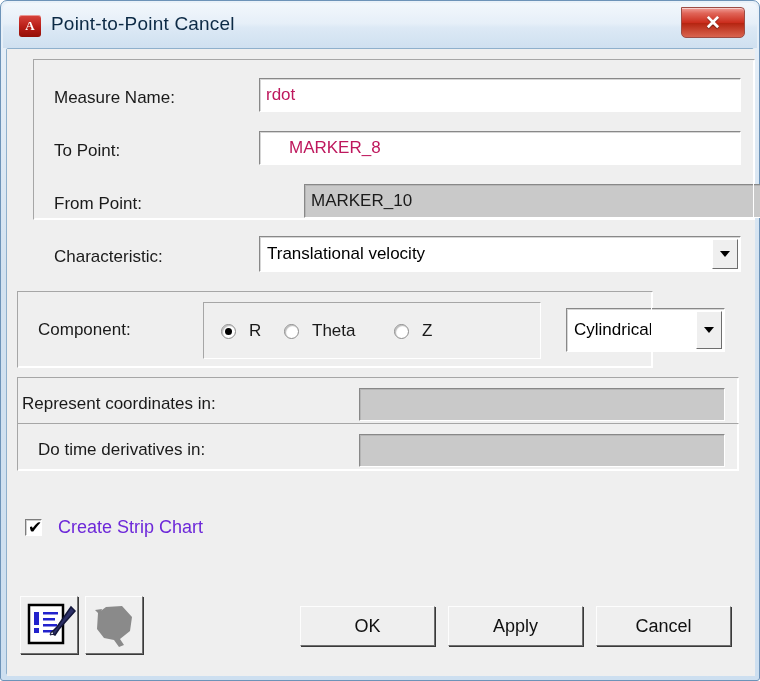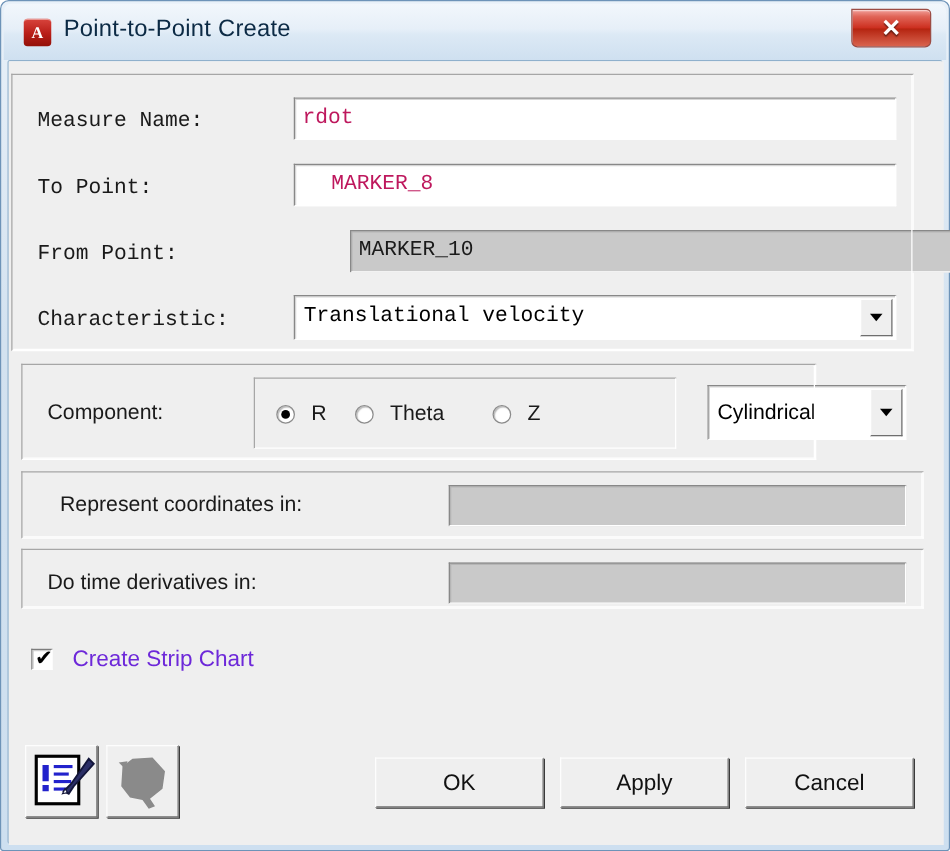--- a/index.html
+++ b/index.html
@@ -272,31 +272,31 @@
   }
   .iconbtn svg { display: block; }
 </style>
 </head>
 <body>
 
 <div class="window">
 
   <div class="titlebar">
     <div class="app-icon">A</div>
-    <div class="title-text">Point-to-Point Create</div>
+    <div class="title-text">Point-to-Point Cancel</div>
     <div class="close-btn">
       <div class="x">✕</div>
     </div>
   </div>
 
   <div class="window-inner-edge"></div>
 
   <div class="client">
 
-    <div class="group" style="left:2px; top:10px; width:722px; height:222px;font-family:Liberation Mono, monospace;">
+    <div class="group" style="left:26px; top:10px; width:722px; height:161px;">
 
       <div class="row-label" style="left:20px; top:28px;">Measure Name:</div>
       <div class="field" style="left:225px; top:18px; width:482px; height:34px;">rdot</div>
 
       <div class="row-label" style="left:20px; top:81px;">To Point:</div>
       <div class="field" style="left:225px; top:71px; width:482px; height:34px;padding-left:29px;">MARKER_8</div>
 
       <div class="row-label" style="left:20px; top:134px;">From Point:</div>
       <div class="field disabled" style="left:225px; top:124px; width:482px; height:34px;margin-left:45px;">MARKER_10</div>
 
@@ -329,25 +329,25 @@
 
       <div class="combo" style="left:548px; top:16px; width:159px; height:44px;">
         <div class="combo-text" style="line-height:42px;">Cylindrical</div>
         <div class="combo-arrow">
           <span class="caret"></span>
         </div>
       </div>
     </div>
 
     <div class="group" style="left:10px; top:328px; width:722px; height:54px;">
-      <div class="row-label" style="left:30px; top:16px;">Represent coordinates in:</div>
+      <div class="row-label" style="left:4px; top:16px;">Represent coordinates in:</div>
       <div class="field disabled" style="left:341px; top:10px; width:366px; height:33px;"></div>
     </div>
 
-    <div class="group" style="left:10px; top:390px; width:722px; height:48px;">
+    <div class="group" style="left:10px; top:374px; width:722px; height:48px;">
       <div class="row-label" style="left:20px; top:16px;">Do time derivatives in:</div>
       <div class="field disabled" style="left:341px; top:10px; width:366px; height:33px;"></div>
     </div>
 
     <div class="checkbox" style="left:18px; top:470px;">
       <span class="tick">✔</span>
     </div>
     <div class="checkbox-label" style="left:51px; top:468px;">Create Strip Chart</div>
 
     <div class="iconbtn" style="left:13px; top:547px; width:58px; height:58px;">

